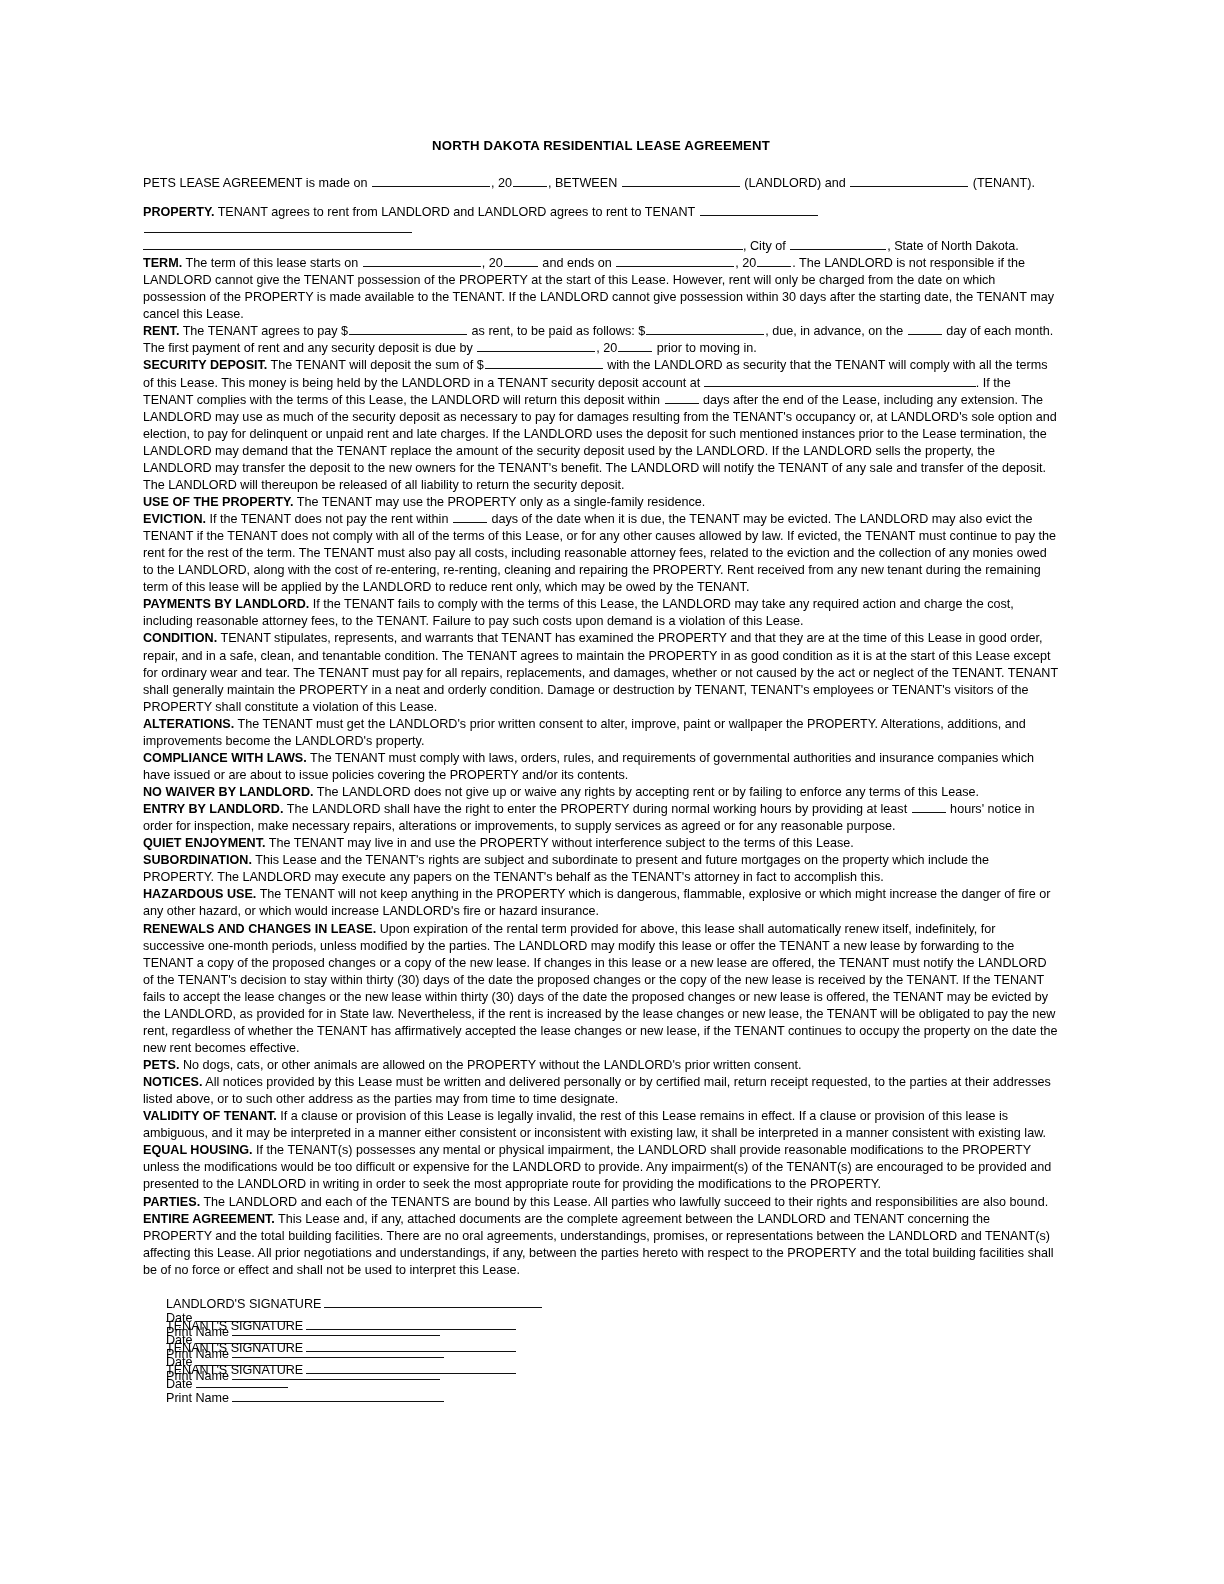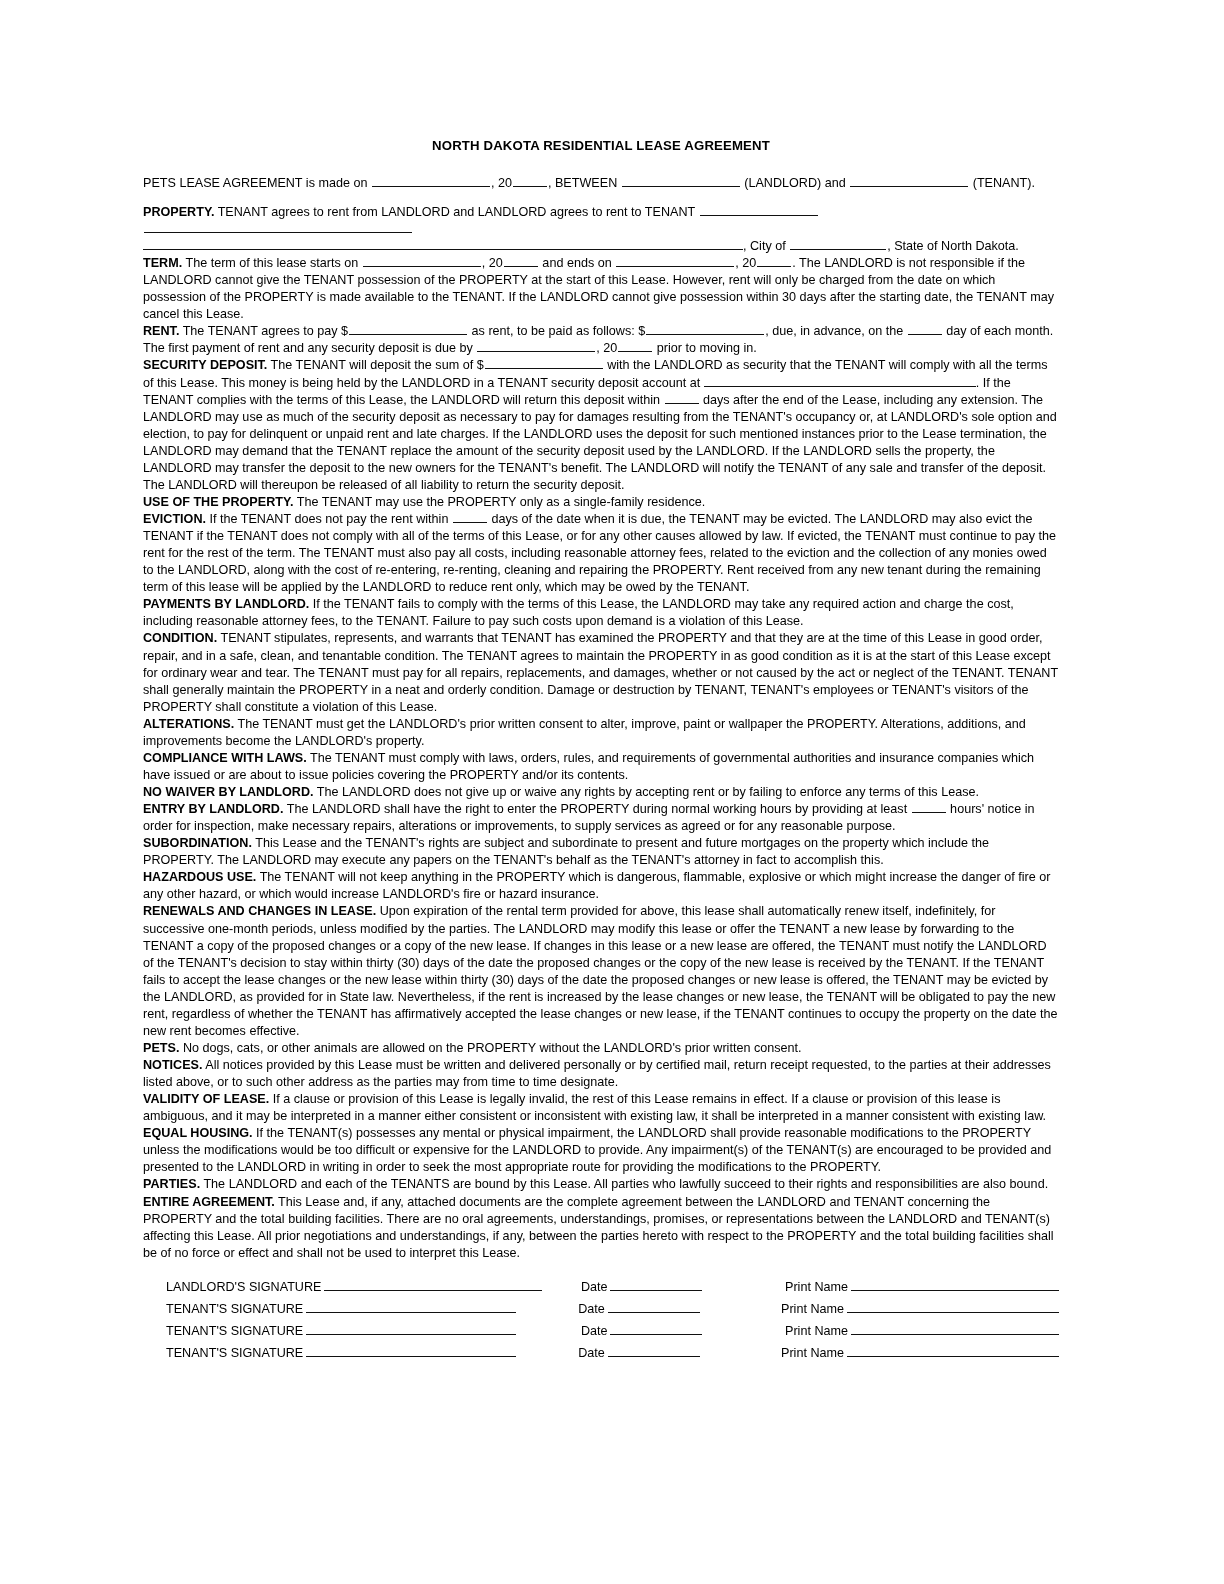--- a/index.html
+++ b/index.html
@@ -87,20 +87,21 @@
   .sig-block {
     margin-top: 18px;
     margin-left: 23px;
     width: 893px;
   }
   .sig-row {
     display: flex;
     align-items: baseline;
     height: 22px;
     font-size: 12.6px;
+    flex-direction: column;
   }
   .sig-c1 { width: 437px; display: flex; align-items: baseline; }
   .sig-c2 { width: 215px; display: flex; align-items: baseline; }
   .sig-c3 { flex: 1; display: flex; align-items: flex-start; }
   .sig-label { white-space: nowrap; }
   .sig-rule {
     display: inline-block;
     border-bottom: 1px solid #111;
     height: 0.8em;
     margin-left: 3px;
@@ -141,32 +142,33 @@
 
     <p class="para"><span class="lbl">ALTERATIONS.</span><span> The TENANT must get the LANDLORD's prior written consent to alter, improve, paint or wallpaper the PROPERTY. Alterations, additions, and improvements become the LANDLORD's property.</span></p>
 
     <p class="para"><span class="lbl">COMPLIANCE WITH LAWS.</span><span> The TENANT must comply with laws, orders, rules, and requirements of governmental authorities and insurance companies which have issued or are about to issue policies covering the PROPERTY and/or its contents.</span></p>
 
     <p class="para"><span class="lbl">NO WAIVER BY LANDLORD.</span><span> The LANDLORD does not give up or waive any rights by accepting rent or by failing to enforce any terms of this Lease.</span></p>
 
 
     <p class="para"><span class="lbl">ENTRY BY LANDLORD.</span><span> The LANDLORD shall have the right to enter the PROPERTY during normal working hours by providing at least </span><span class="bl w-xs"></span><span> hours' notice in order for inspection, make necessary repairs, alterations or improvements, to supply services as agreed or for any reasonable purpose.</span></p>
 
+    <p class="para"><span class="lbl">QUIET ENJOYMENT.</span><span> The TENANT may live in and use the PROPERTY without interference subject to the terms of this Lease.</span></p>
 
     <p class="para"><span class="lbl">SUBORDINATION.</span><span> This Lease and the TENANT's rights are subject and subordinate to present and future mortgages on the property which include the PROPERTY. The LANDLORD may execute any papers on the TENANT's behalf as the TENANT's attorney in fact to accomplish this.</span></p>
 
     <p class="para"><span class="lbl">HAZARDOUS USE.</span><span> The TENANT will not keep anything in the PROPERTY which is dangerous, flammable, explosive or which might increase the danger of fire or any other hazard, or which would increase LANDLORD's fire or hazard insurance.</span></p>
 
     <p class="para"><span class="lbl">RENEWALS AND CHANGES IN LEASE.</span><span> Upon expiration of the rental term provided for above, this lease shall automatically renew itself, indefinitely, for successive one-month periods, unless modified by the parties. The LANDLORD may modify this lease or offer the TENANT a new lease by forwarding to the TENANT a copy of the proposed changes or a copy of the new lease. If changes in this lease or a new lease are offered, the TENANT must notify the LANDLORD of the TENANT's decision to stay within thirty (30) days of the date the proposed changes or the copy of the new lease is received by the TENANT. If the TENANT fails to accept the lease changes or the new lease within thirty (30) days of the date the proposed changes or new lease is offered, the TENANT may be evicted by the LANDLORD, as provided for in State law. Nevertheless, if the rent is increased by the lease changes or new lease, the TENANT will be obligated to pay the new rent, regardless of whether the TENANT has affirmatively accepted the lease changes or new lease, if the TENANT continues to occupy the property on the date the new rent becomes effective.</span></p>
 
     <p class="para"><span class="lbl">PETS.</span><span> No dogs, cats, or other animals are allowed on the PROPERTY without the LANDLORD's prior written consent.</span></p>
 
     <p class="para"><span class="lbl">NOTICES.</span><span> All notices provided by this Lease must be written and delivered personally or by certified mail, return receipt requested, to the parties at their addresses listed above, or to such other address as the parties may from time to time designate.</span></p>
 
-    <p class="para"><span class="lbl">VALIDITY OF LEASE.</span><span> If a clause or provision of this Lease is legally invalid, the rest of this Lease remains in effect. If a clause or provision of this lease is ambiguous, and it may be interpreted in a manner either consistent or inconsistent with existing law, it shall be interpreted in a manner consistent with existing law.</span></p>
+    <p class="para"><span class="lbl">VALIDITY OF TENANT.</span><span> If a clause or provision of this Lease is legally invalid, the rest of this Lease remains in effect. If a clause or provision of this lease is ambiguous, and it may be interpreted in a manner either consistent or inconsistent with existing law, it shall be interpreted in a manner consistent with existing law.</span></p>
 
     <p class="para"><span class="lbl">EQUAL HOUSING.</span><span> If the TENANT(s) possesses any mental or physical impairment, the LANDLORD shall provide reasonable modifications to the PROPERTY unless the modifications would be too difficult or expensive for the LANDLORD to provide. Any impairment(s) of the TENANT(s) are encouraged to be provided and presented to the LANDLORD in writing in order to seek the most appropriate route for providing the modifications to the PROPERTY.</span></p>
 
     <p class="para"><span class="lbl">PARTIES.</span><span> The LANDLORD and each of the TENANTS are bound by this Lease. All parties who lawfully succeed to their rights and responsibilities are also bound.</span></p>
 
     <p class="para"><span class="lbl">ENTIRE AGREEMENT.</span><span> This Lease and, if any, attached documents are the complete agreement between the LANDLORD and TENANT concerning the PROPERTY and the total building facilities. There are no oral agreements, understandings, promises, or representations between the LANDLORD and TENANT(s) affecting this Lease. All prior negotiations and understandings, if any, between the parties hereto with respect to the PROPERTY and the total building facilities shall be of no force or effect and shall not be used to interpret this Lease.</span></p>
 
 
     <div class="sig-block">
 

